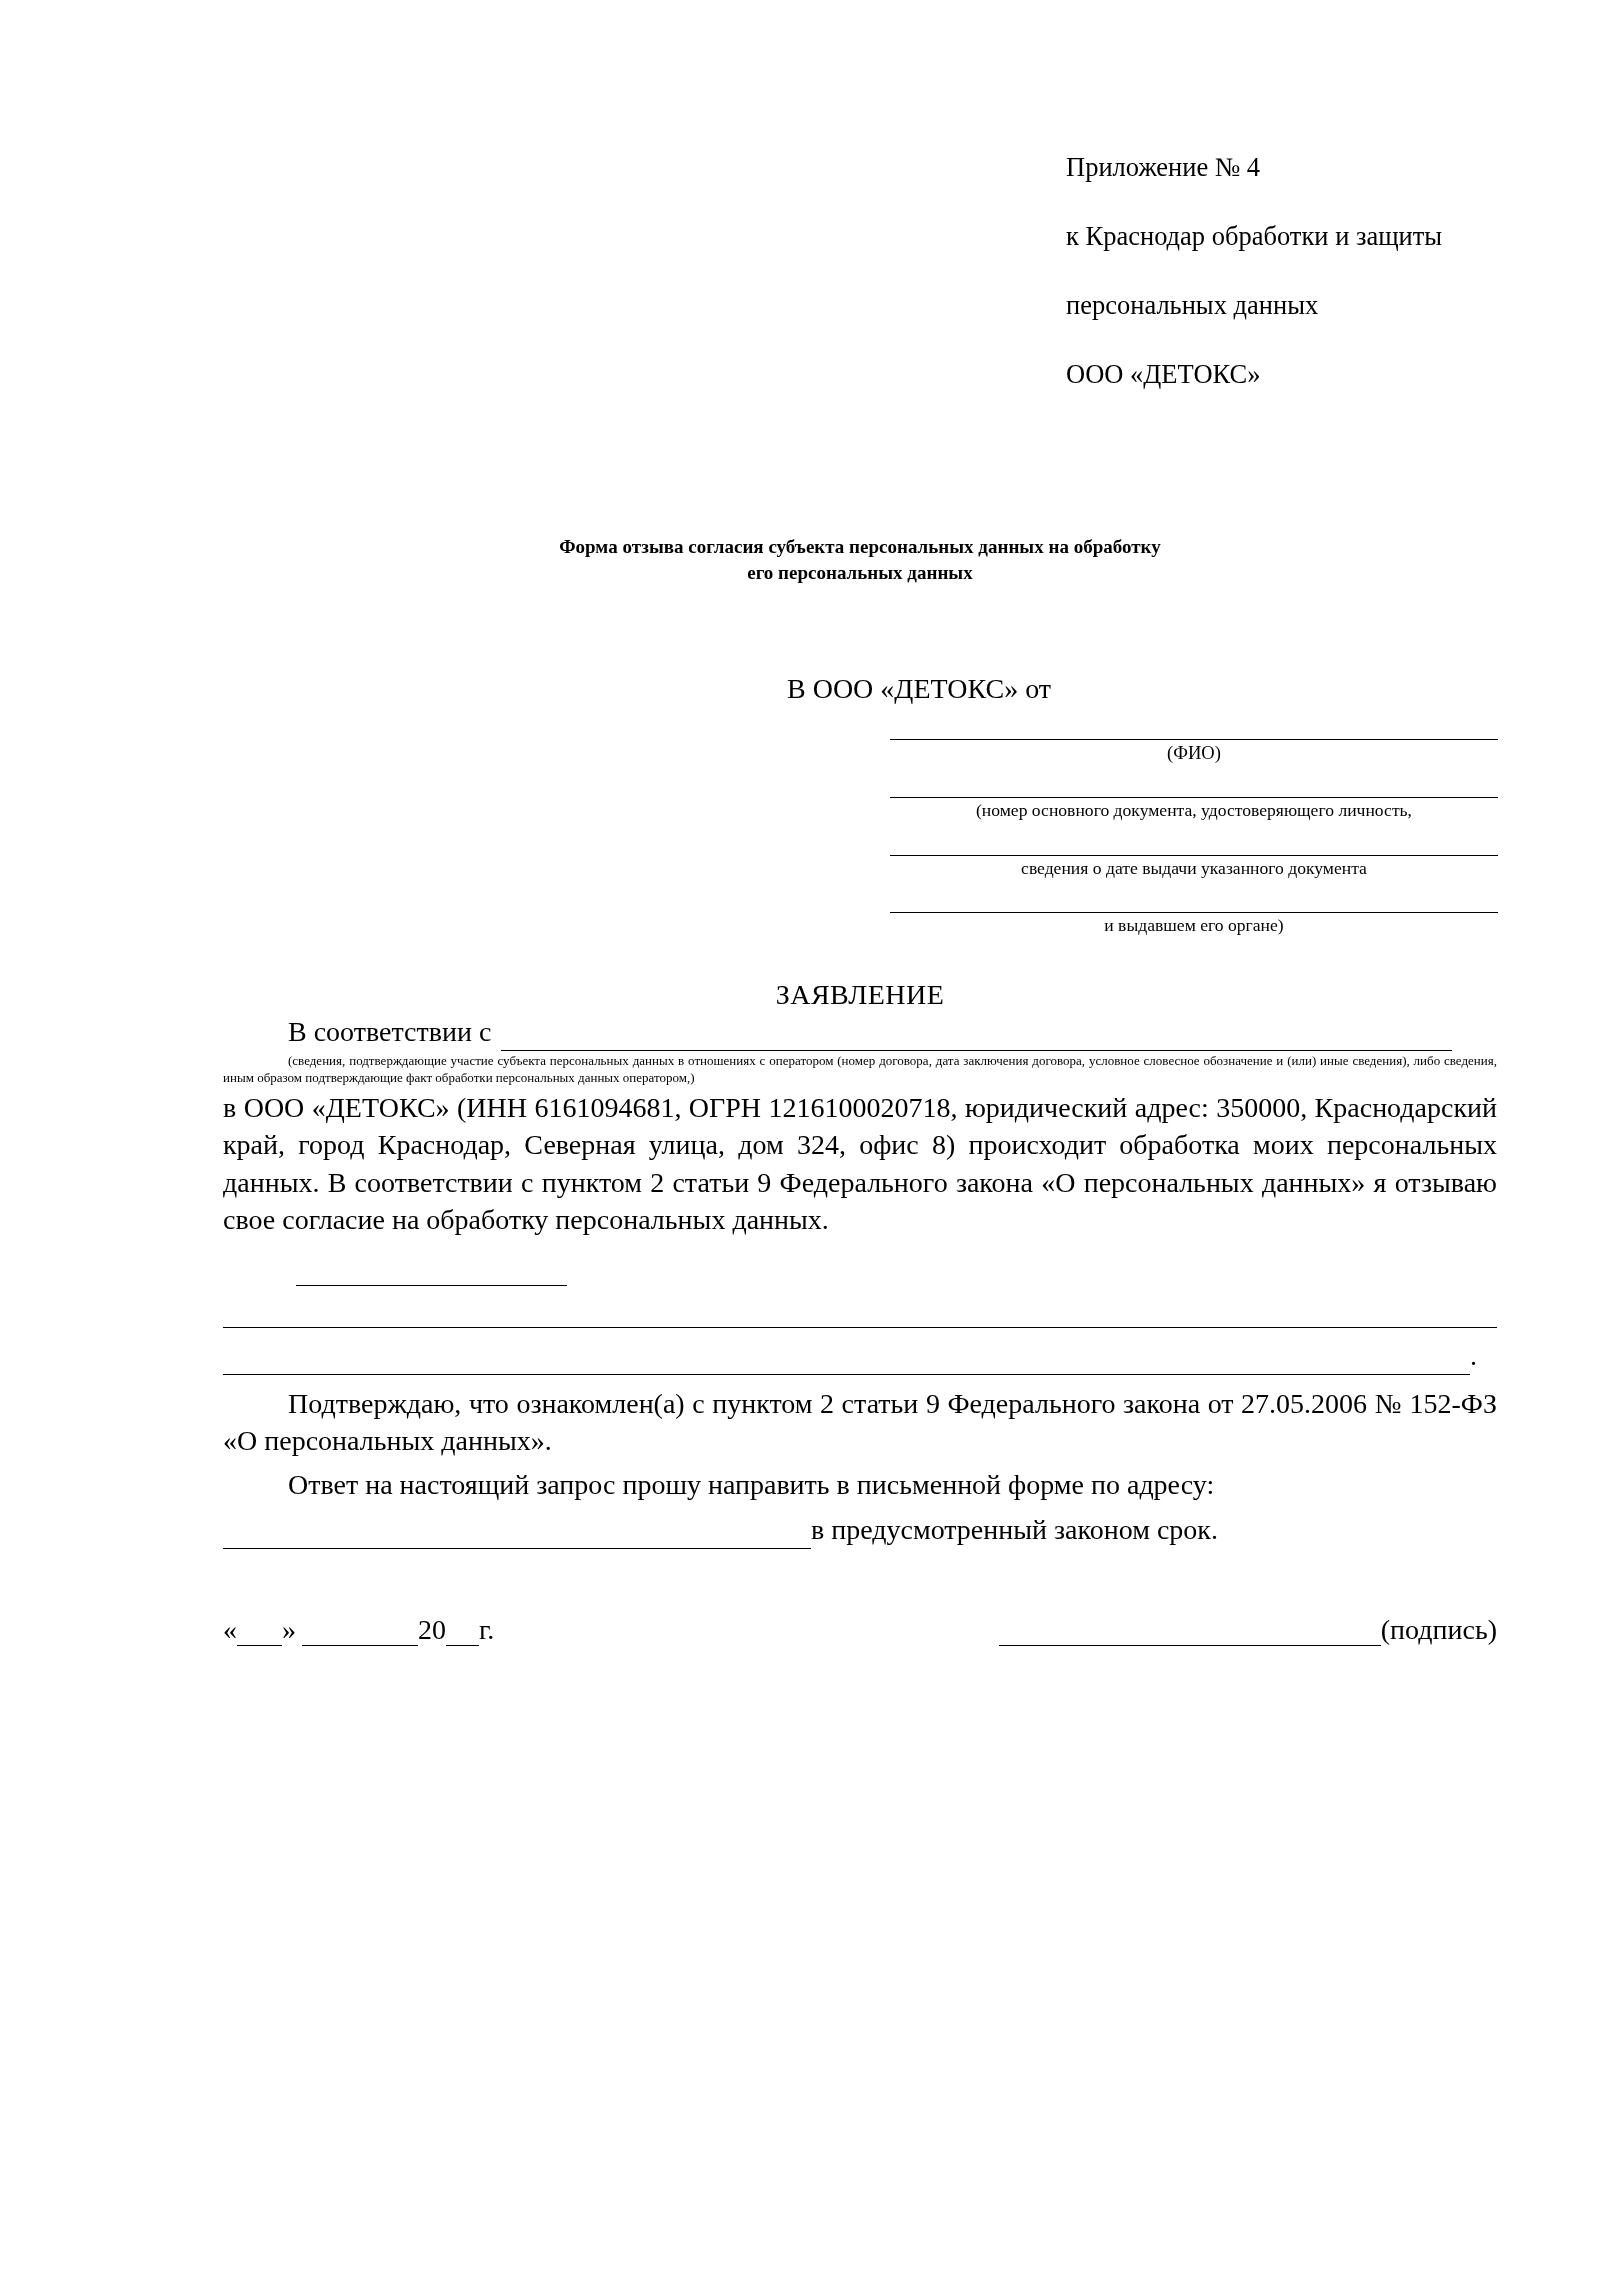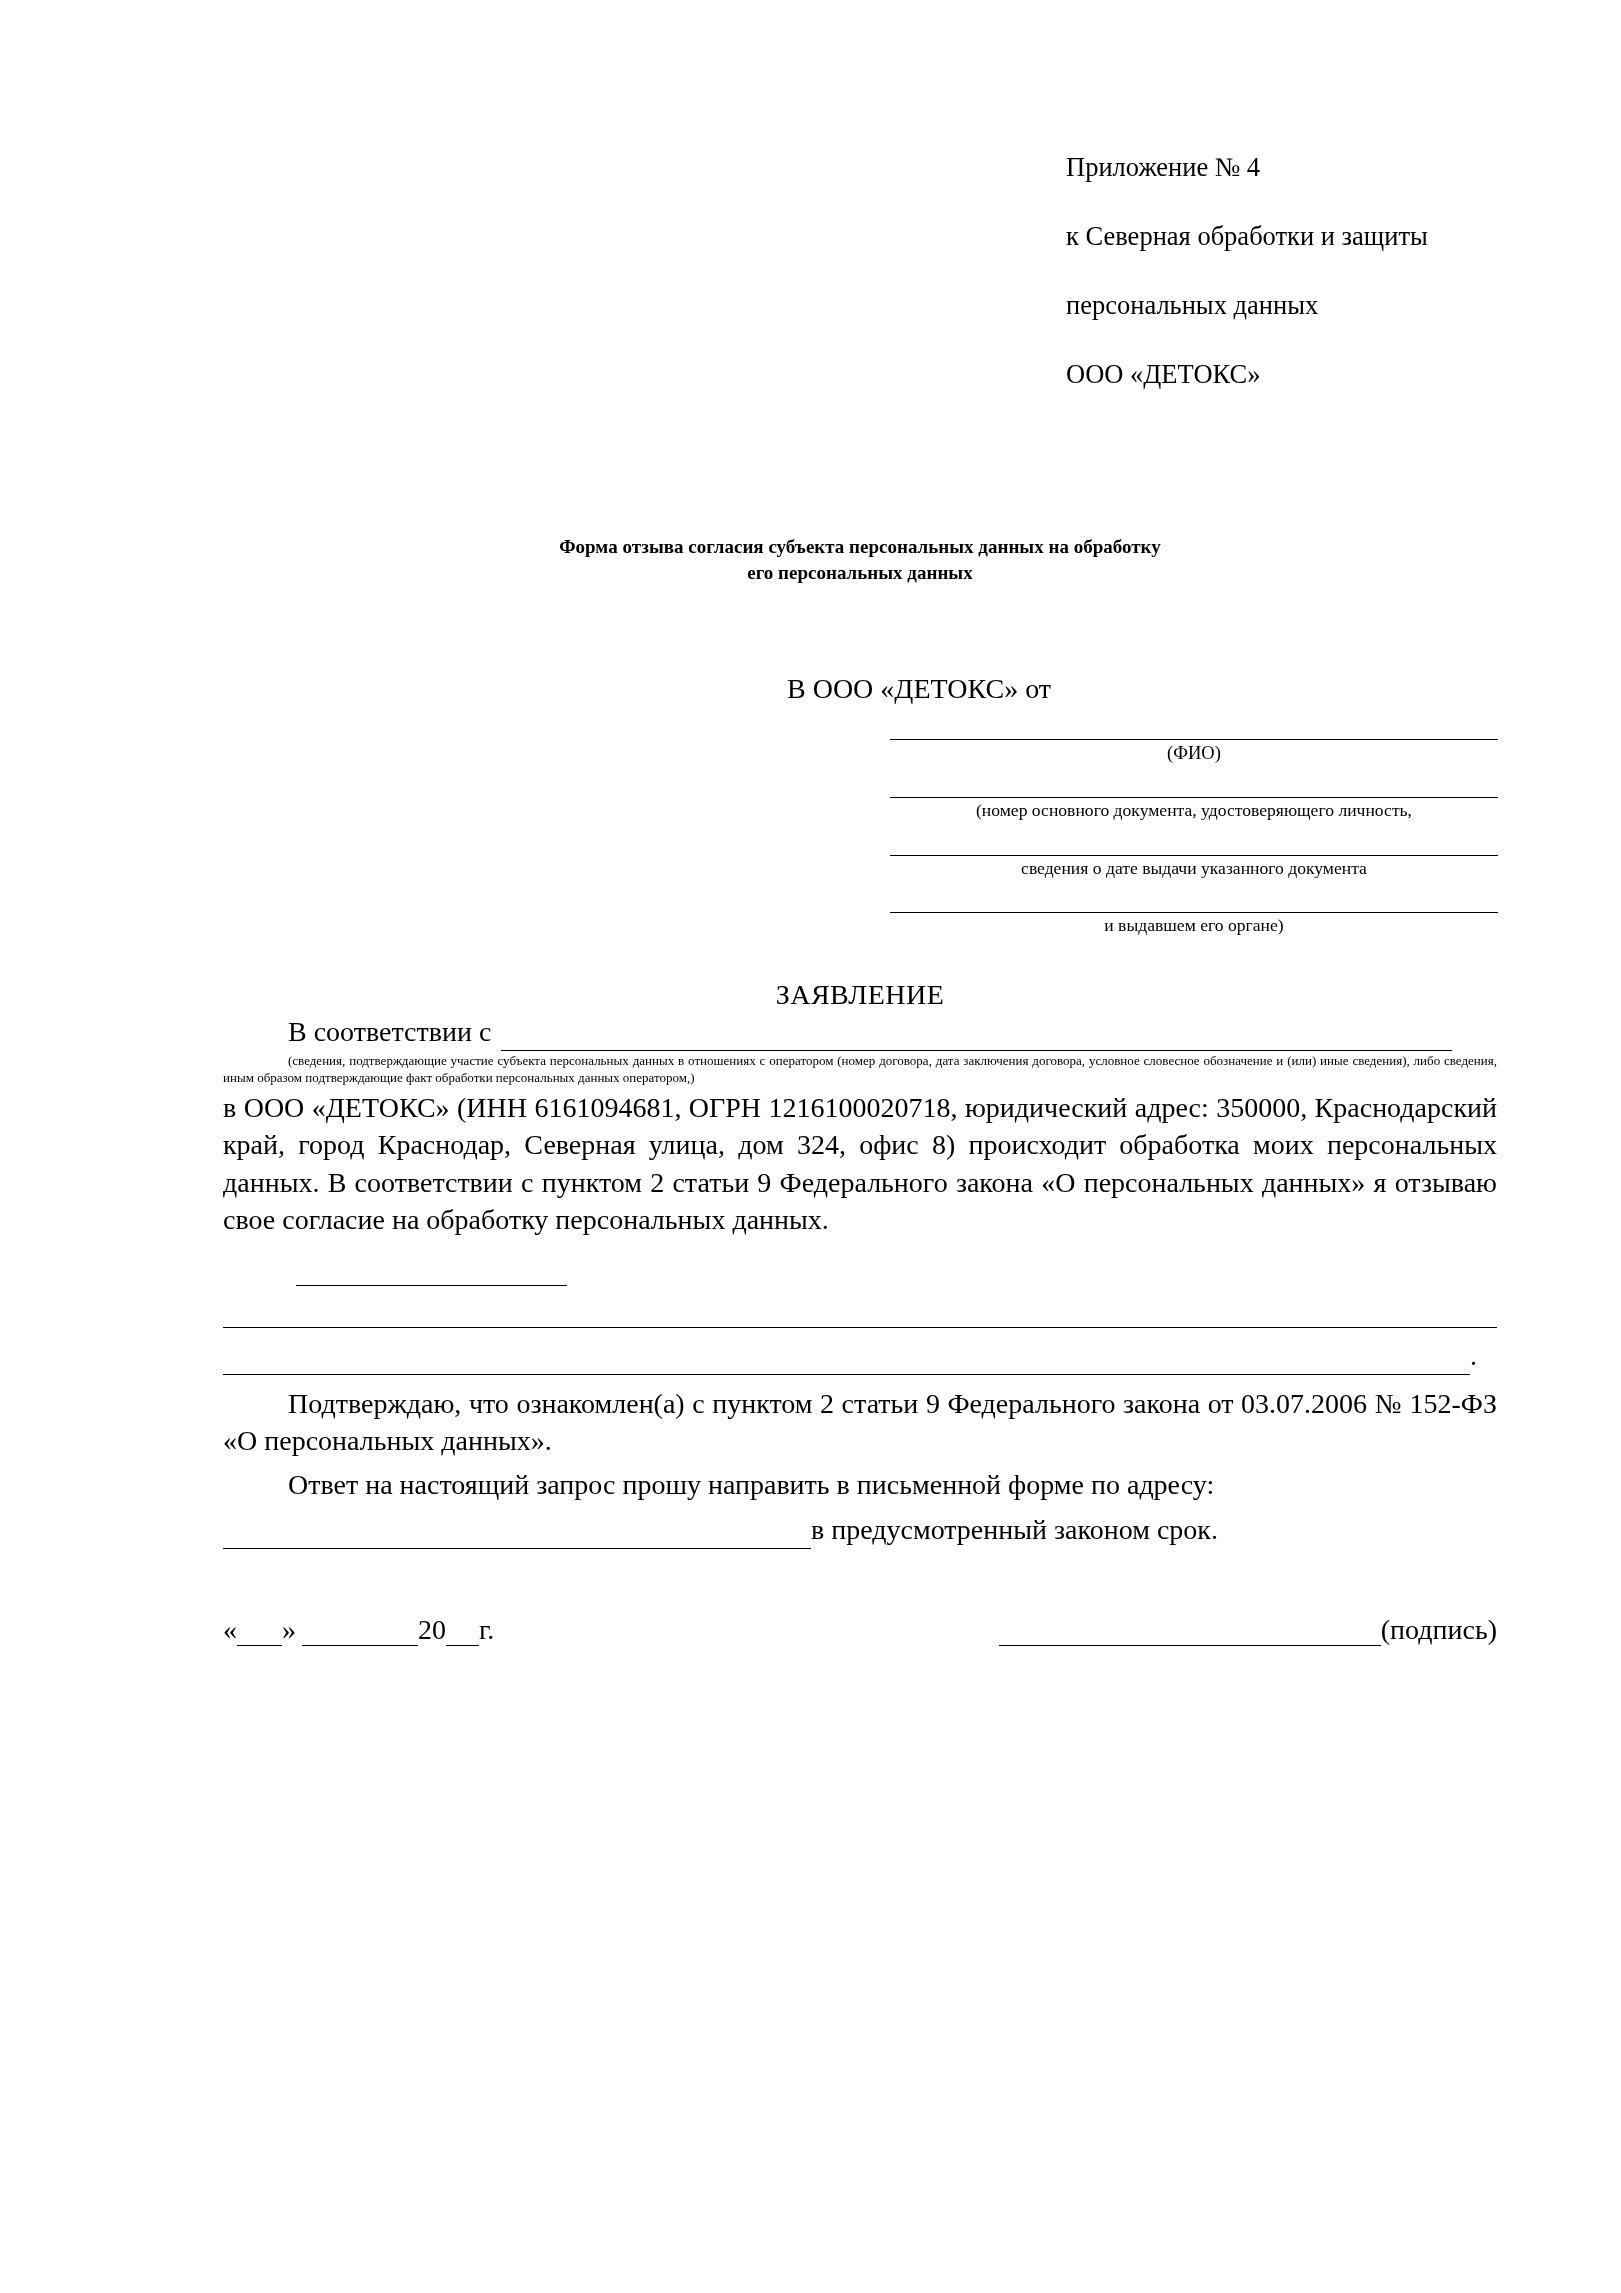--- a/index.html
+++ b/index.html
@@ -140,21 +140,21 @@
   .dash { display: inline-block; border-bottom: 1.6px solid #000; height: 24.5px; vertical-align: bottom; }
 </style>
 </head>
 <body>
 
 <div class="page">
   <div class="content">
 
     <div class="appendix">
       <div>Приложение № 4</div>
-      <div>к Северная обработки и защиты</div>
+      <div>к Краснодар обработки и защиты</div>
       <div>персональных данных</div>
       <div>ООО «ДЕТОКС»</div>
     </div>
 
     <div class="doc-title">
       <span class="l1">Форма отзыва согласия субъекта персональных данных на обработку</span>
       <span class="l2">его персональных данных</span>
     </div>
 
     <div class="addr-block">
@@ -199,21 +199,21 @@
 
     <div class="blank-line-wrap">
       <div class="blank-full"></div>
     </div>
 
     <div class="body-text" style="margin-top:9.8px;">
       <span class="blank-short"></span><span>.</span>
     </div>
 
     <div class="body-text para" style="margin-top:9.8px;">
-      <span class="indent"></span><span>Подтверждаю, что ознакомлен(а) с пунктом 2 статьи 9 Федерального закона от 03.07.2006 № 152-ФЗ «О персональных данных».</span>
+      <span class="indent"></span><span>Подтверждаю, что ознакомлен(а) с пунктом 2 статьи 9 Федерального закона от 27.05.2006 № 152-ФЗ «О персональных данных».</span>
     </div>
 
     <div class="body-text para" style="margin-top:5.9px;">
       <span class="indent"></span><span>Ответ на настоящий запрос прошу направить в письменной форме по адресу:</span>
     </div>
 
     <div class="body-text" style="margin-top:7.8px;">
       <span class="inline-rule" style="width:588px;"></span><span>в предусмотренный законом срок.</span>
     </div>
 

